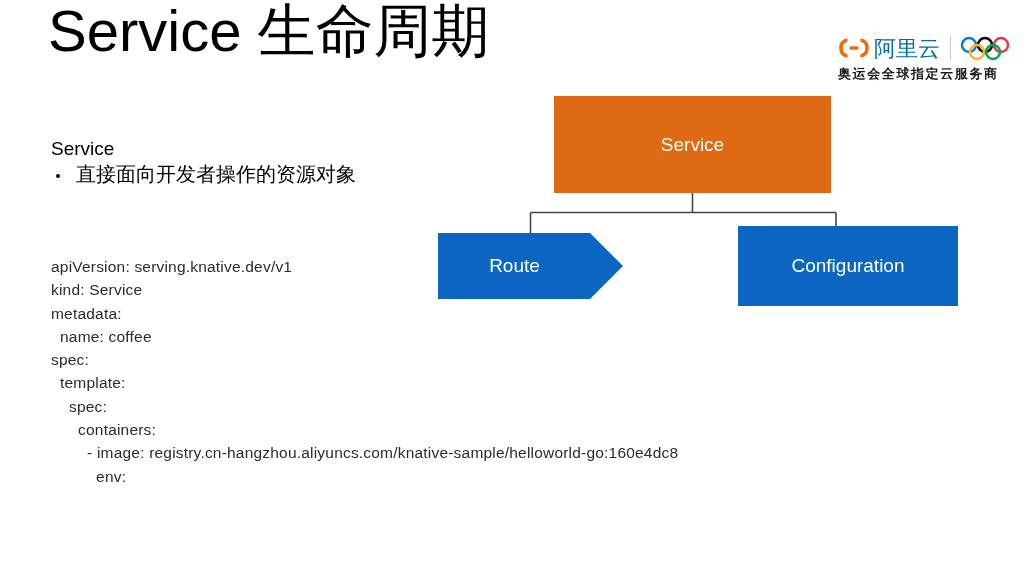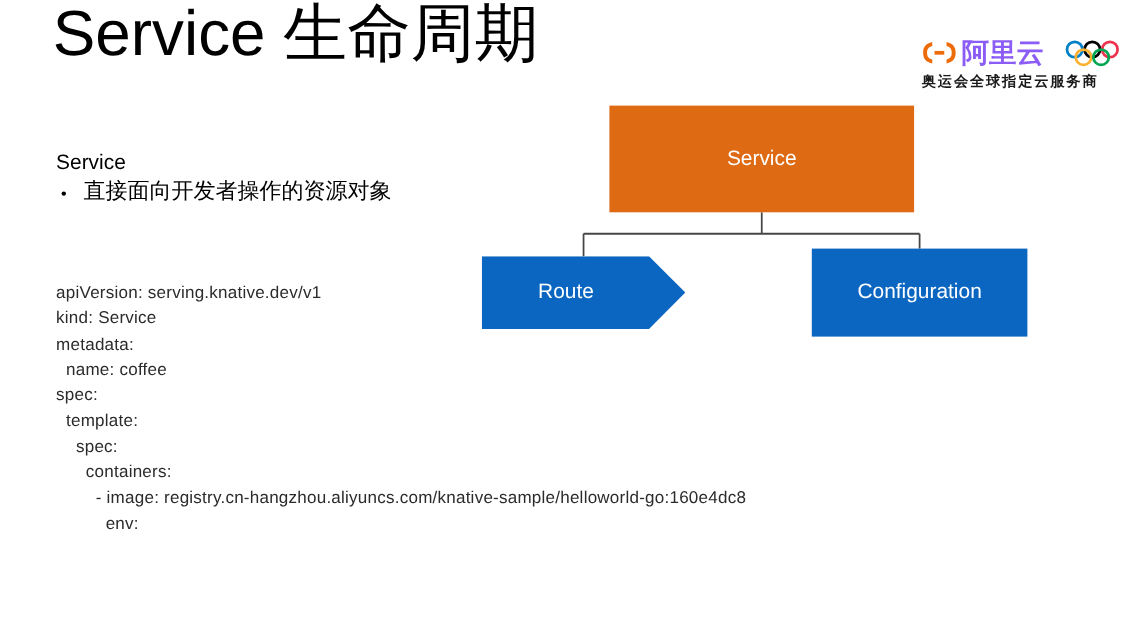--- a/index.html
+++ b/index.html
@@ -46,24 +46,24 @@
     align-items: center;
     height: 30px;
   }
   #brand-mark {
     display: flex;
     align-items: center;
     gap: 4px;
   }
   .brand-bracket-svg { display: block; }
   #brand-name {
-    font-size: 25px;
+    font-size: 22px;
     line-height: 21px;
-    font-weight: 700;
-    color: #8b5cf6;
+    font-weight: 400;
+    color: #0369a1;
     letter-spacing: 0px;
     white-space: nowrap;
   }
   #brand-divider {
     width: 1px;
     height: 24px;
     background: #c8c8c8;
     margin: 0 9px 0 10px;
   }
   #olympic-rings { display: block; }
@@ -172,20 +172,21 @@
     left: 0; top: 0; right: 32px; bottom: 0;
   }
 
   #node-configuration {
     position: absolute;
     left: 738px;
     top: 226px;
     width: 196px;
     height: 80px;
     background: #0A66C0;
+    padding-left: 24px;
   }
   #node-configuration .node-label {
     left: 0; top: 0; right: 0; bottom: 0;
   }
 </style>
 </head>
 <body>
 
 <div id="slide">
 

